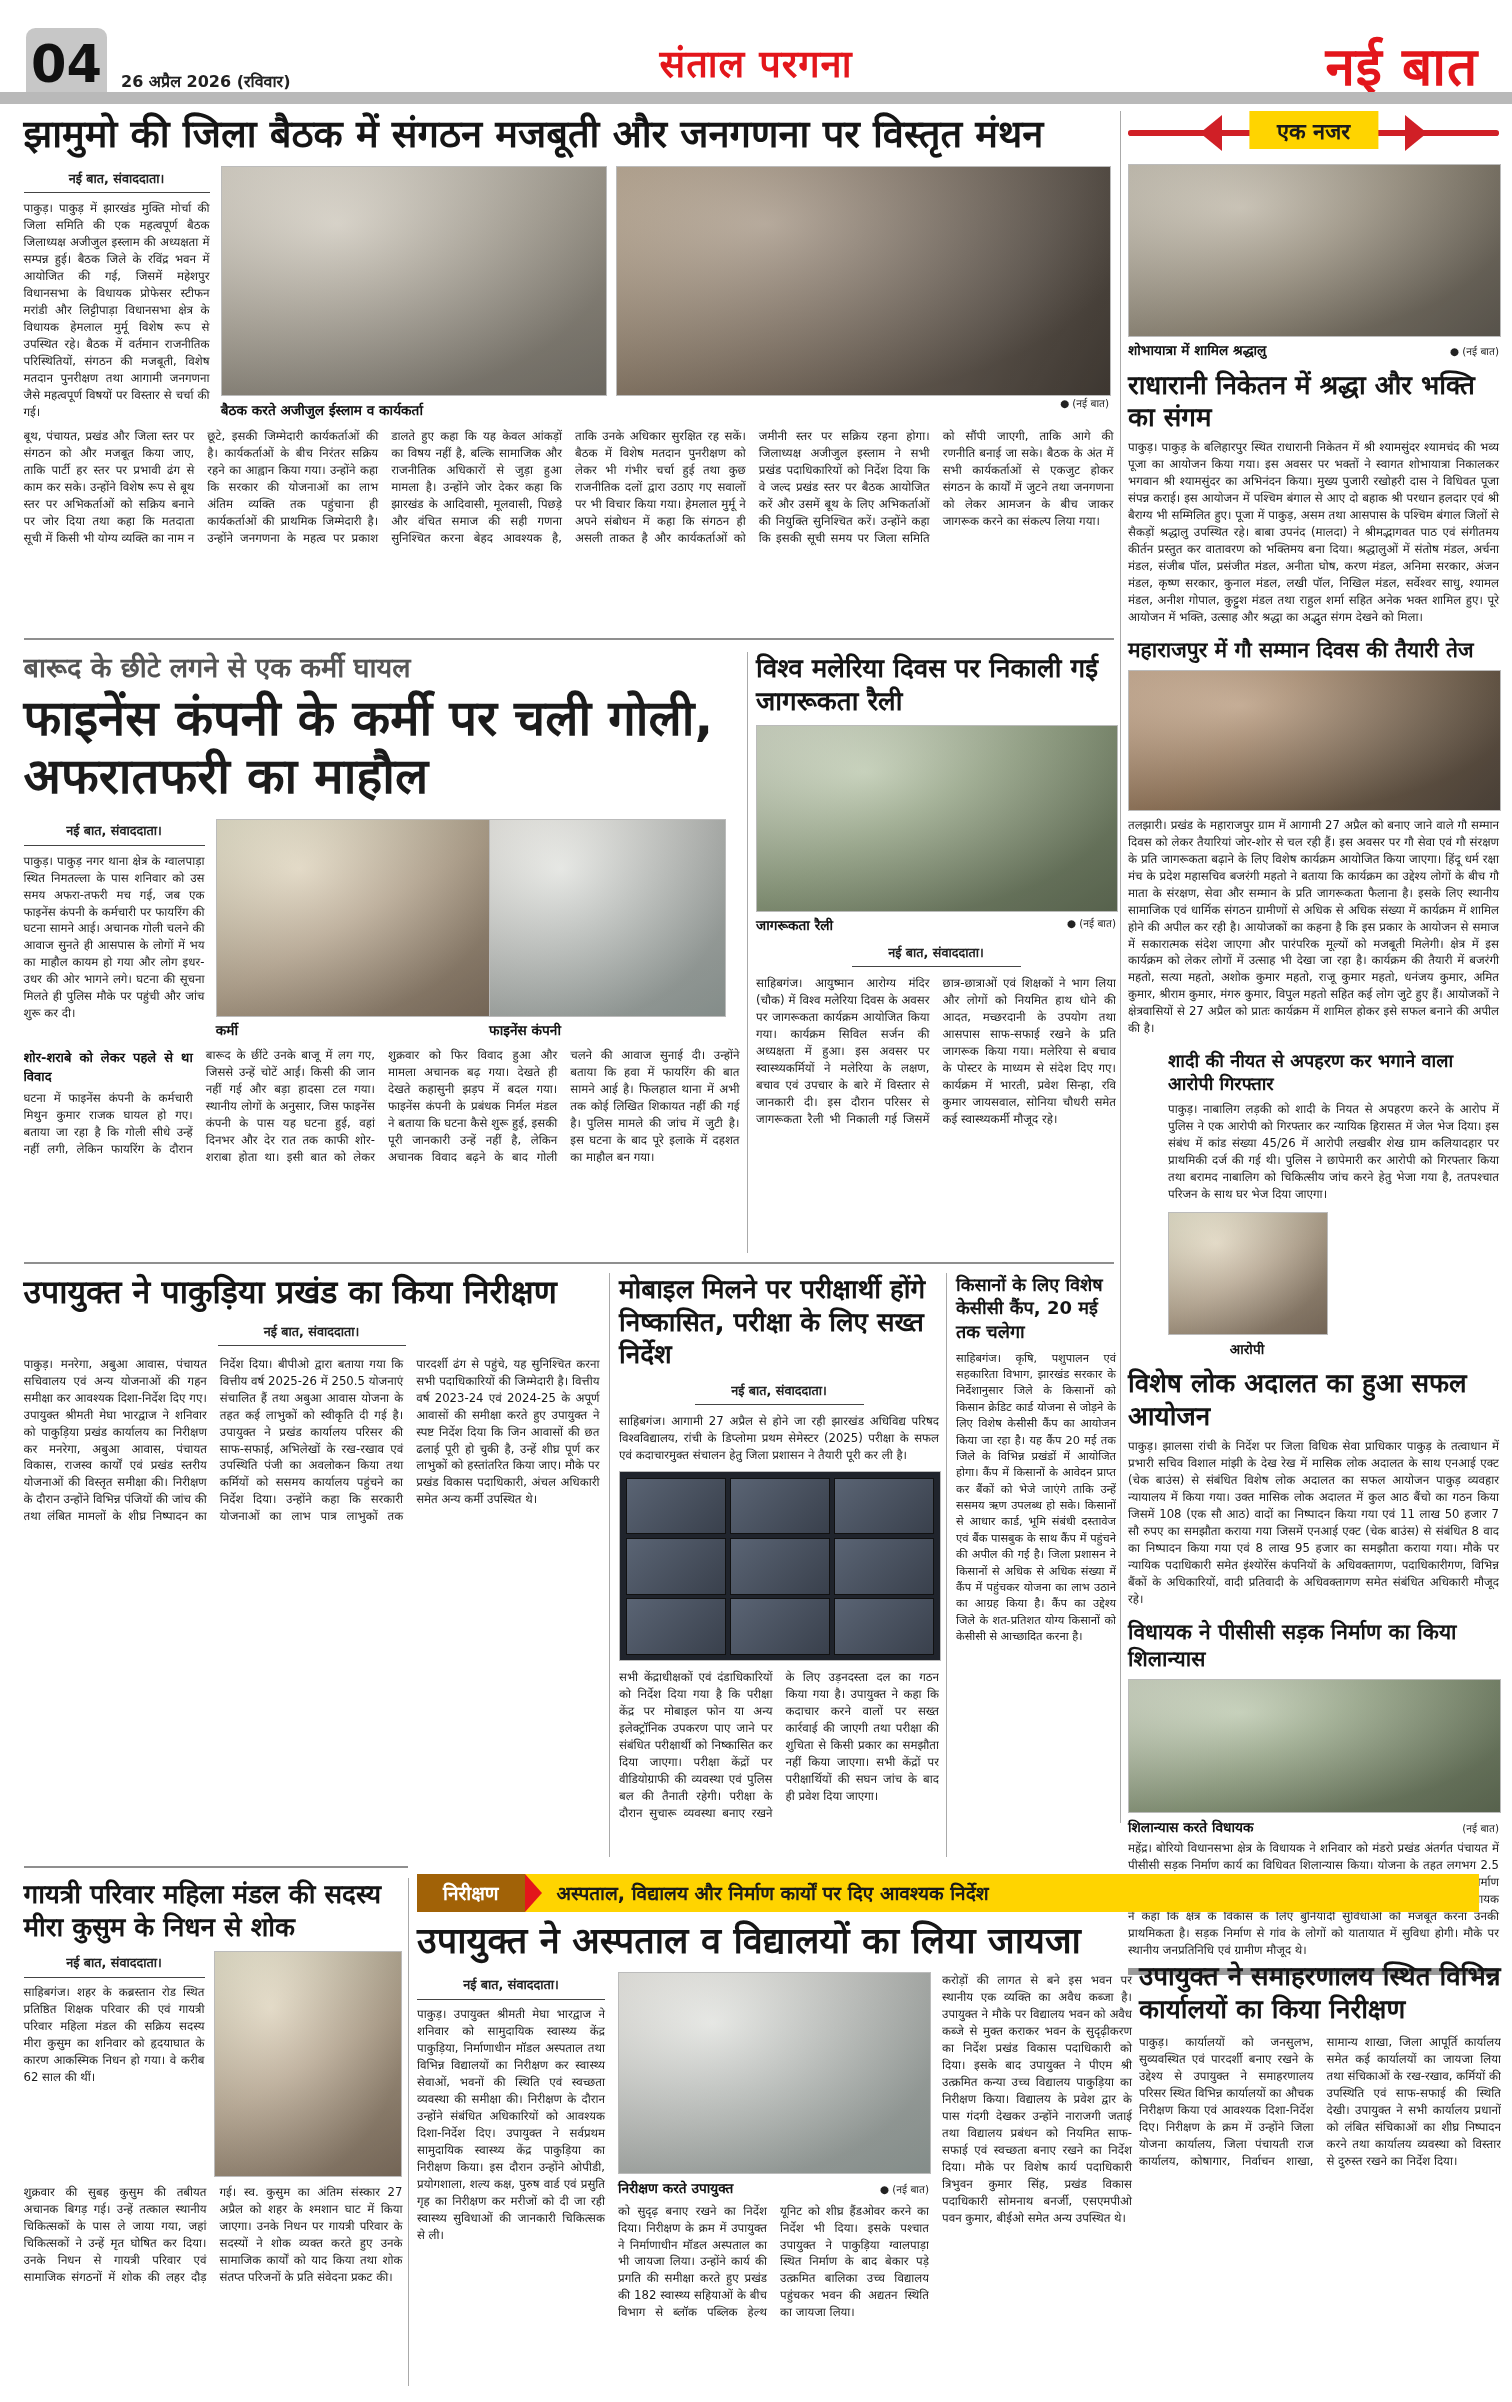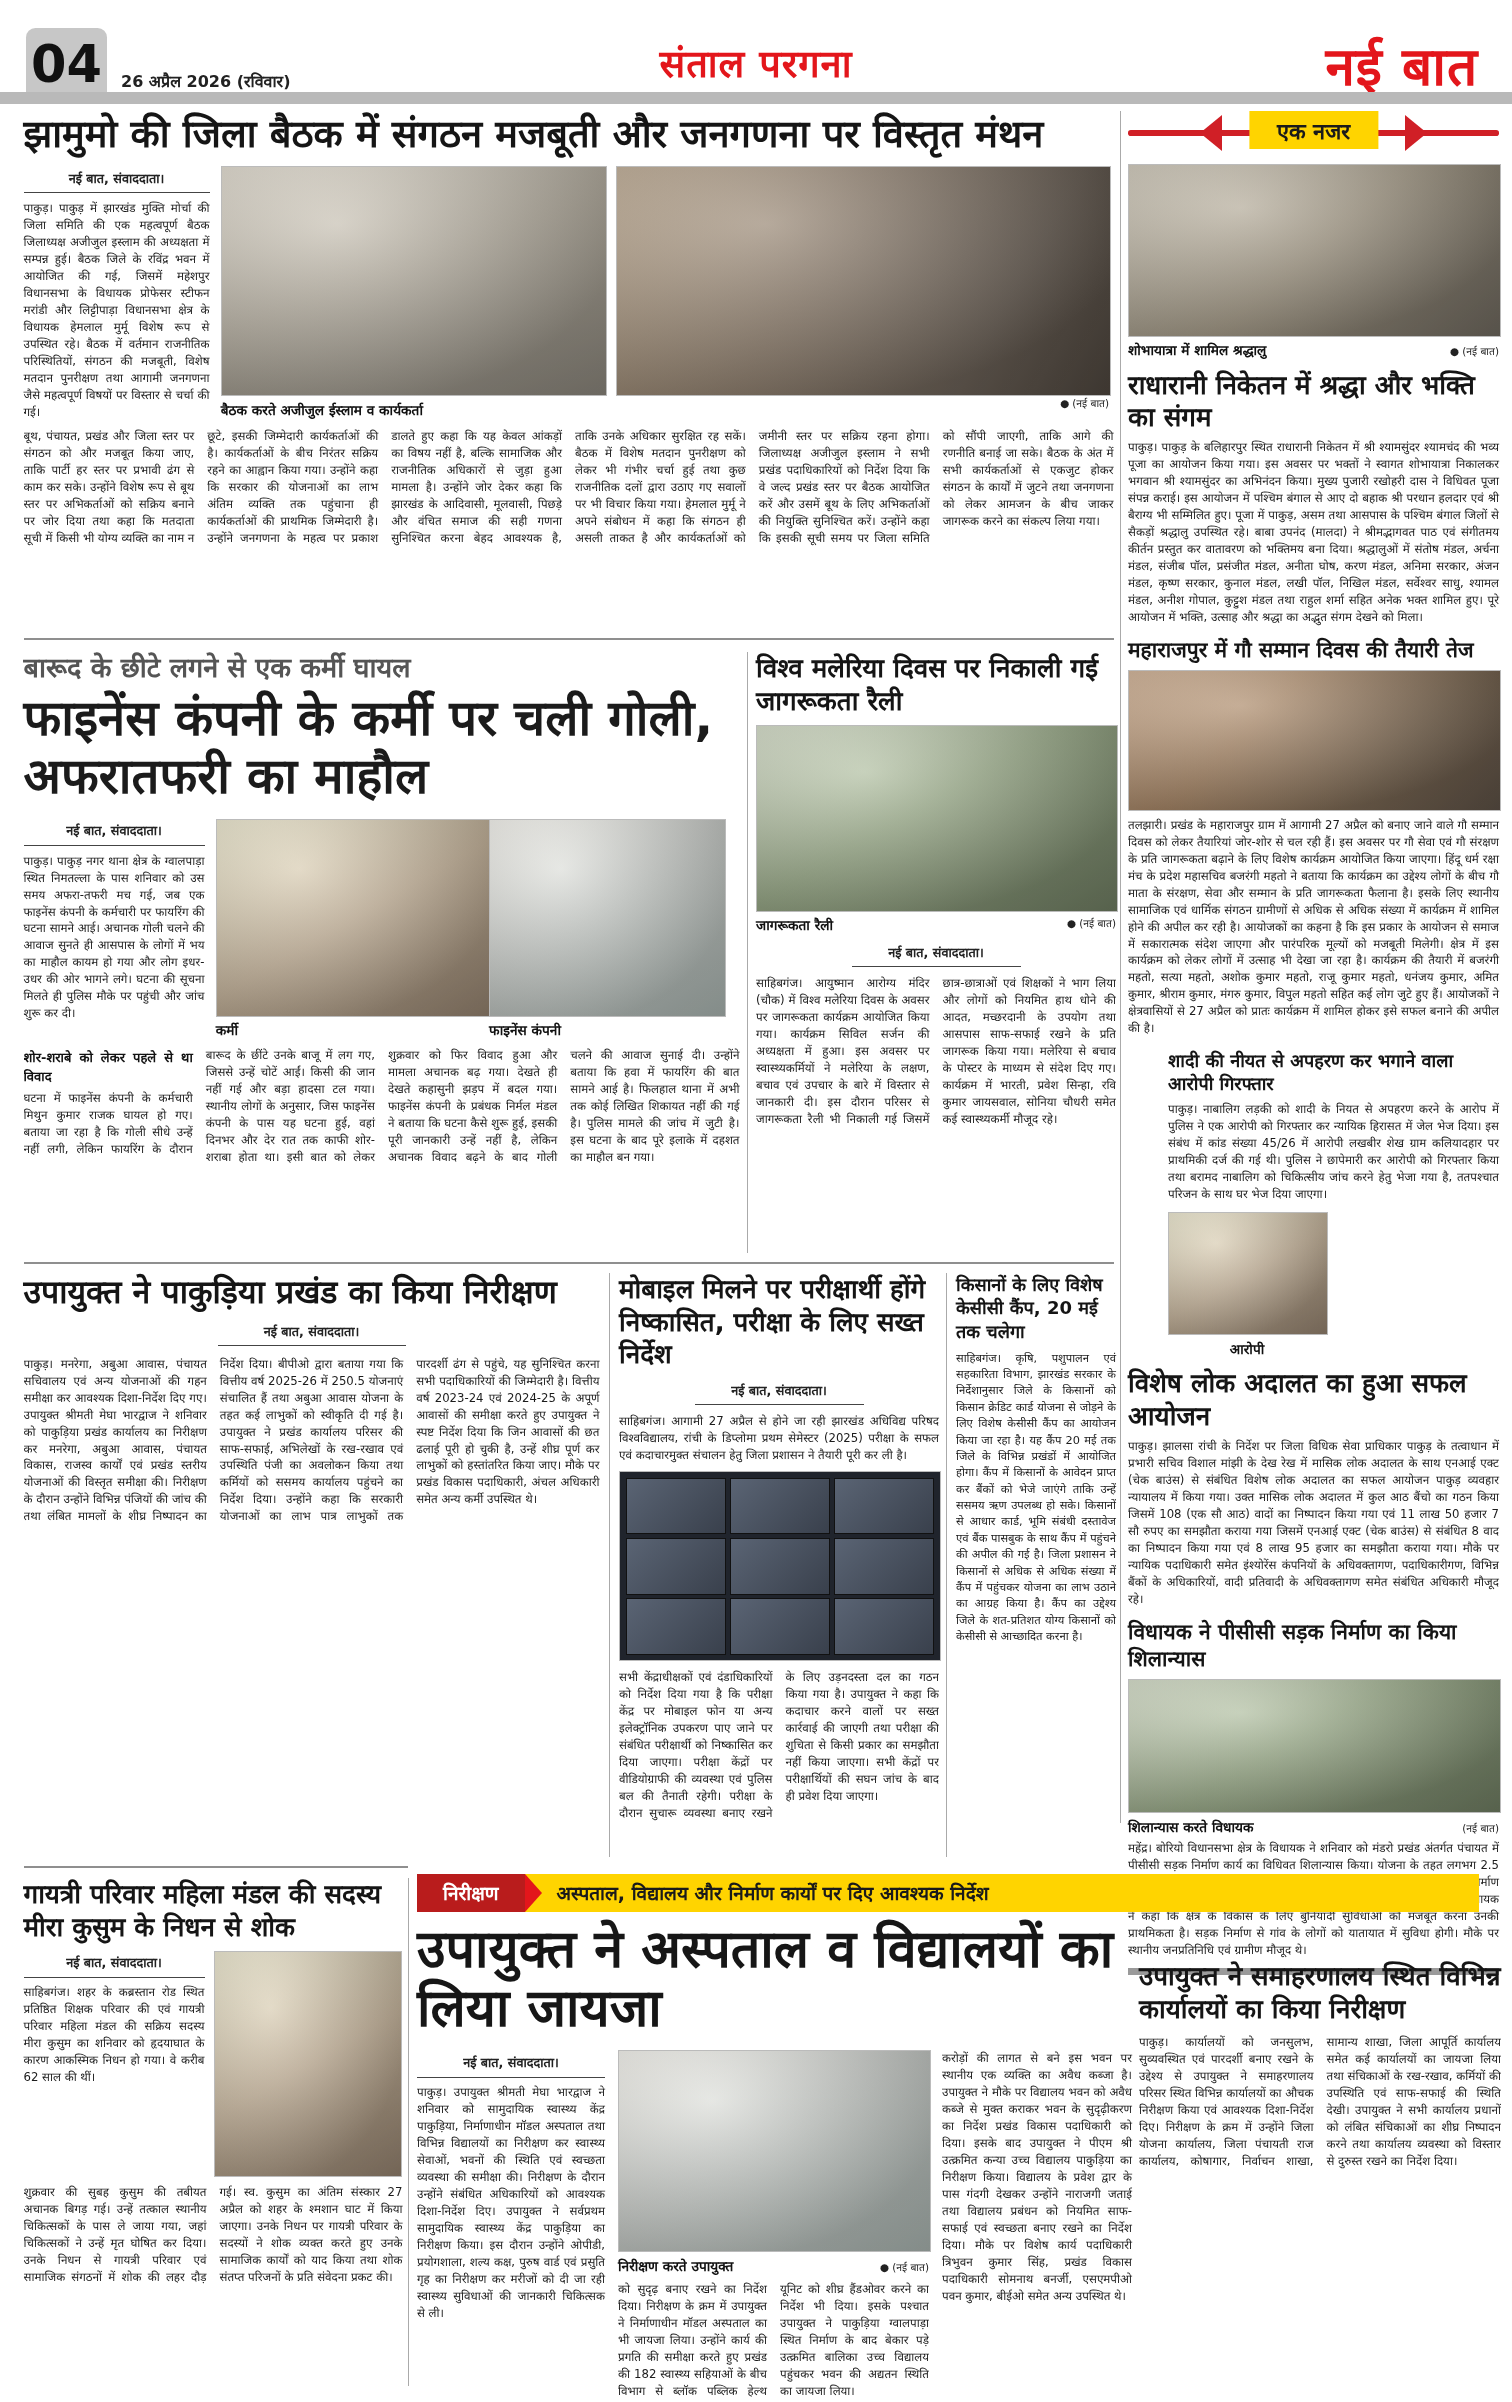--- a/index.html
+++ b/index.html
@@ -54,21 +54,21 @@
   .eknazar{position:relative;height:45px;}
   .eknazar .line{position:absolute;top:19px;left:0;right:0;height:5.6px;background:#d01f26;border-radius:2.8px;}
   .eknazar .tag{position:absolute;left:50%;top:0;transform:translateX(-50%);
       background:#ffd400;padding:4.7px 28px;font-size:21.7px;font-weight:bold;color:#1a1a1a;white-space:nowrap;}
   .tri{position:absolute;top:3.8px;width:0;height:0;border-top:18px solid transparent;
        border-bottom:18px solid transparent;}
   .tri-l{border-right:22.6px solid #d01f26;}
   .tri-r{border-left:22.6px solid #d01f26;}
   
   .nirbanner{display:flex;align-items:stretch;height:38px;}
-  .nirbanner .red{background:#b91c1c;color:#fff;font-weight:bold;font-size:19px;
+  .nirbanner .red{background:#a16207;color:#fff;font-weight:bold;font-size:19px;
       display:flex;align-items:center;padding:0 26px;position:relative;}
   .nirbanner .red:after{content:"";position:absolute;right:-17px;top:0;border-top:19px solid transparent;
       border-bottom:19px solid transparent;border-left:17px solid #e3161b;z-index:2;}
   .nirbanner .yellow{background:#ffd400;flex:1;display:flex;align-items:center;
       padding:0 9.4px 0 32px;font-weight:bold;font-size:19px;color:#1a1a1a;}
 </style>
 </head>
 <body>
 
 <div class="page">
@@ -263,21 +263,21 @@
     <div class="body-txt cols-2" style="margin-top:7.5px;height:198px;overflow:hidden;">शुक्रवार की सुबह कुसुम की तबीयत अचानक बिगड़ गई। उन्हें तत्काल स्थानीय चिकित्सकों के पास ले जाया गया, जहां चिकित्सकों ने उन्हें मृत घोषित कर दिया। उनके निधन से गायत्री परिवार एवं सामाजिक संगठनों में शोक की लहर दौड़ गई। स्व. कुसुम का अंतिम संस्कार 27 अप्रैल को शहर के श्मशान घाट में किया जाएगा। उनके निधन पर गायत्री परिवार के सदस्यों ने शोक व्यक्त करते हुए उनके सामाजिक कार्यों को याद किया तथा शोक संतप्त परिजनों के प्रति संवेदना प्रकट की।</div>
   </div>
 
   <div class="abs rule-v" style="left:408px;top:1878px;height:508px;"></div>
 
   <div class="abs" style="left:417px;top:1874px;width:1083px;">
     <div class="nirbanner" style="width:1062px;">
       <div class="red">निरीक्षण</div>
       <div class="yellow">अस्पताल, विद्यालय और निर्माण कार्यों पर दिए आवश्यक निर्देश</div>
     </div>
-    <div style="font-size:52px;font-weight:bold;line-height:1.15;color:#161616;margin-top:7.5px;width:716px;">उपायुक्त ने अस्पताल व विद्यालयों का लिया जायजा</div>
+    <div style="font-size:36px;font-weight:bold;line-height:1.15;color:#161616;margin-top:7.5px;width:716px;">उपायुक्त ने अस्पताल व विद्यालयों का लिया जायजा</div>
 
     <div style="display:flex;gap:13px;margin-top:11.3px;width:716px;">
       <div style="width:188px;flex:0 0 auto;">
         <div class="byline">नई बात, संवाददाता।</div>
         <div class="body-txt">पाकुड़। उपायुक्त श्रीमती मेघा भारद्वाज ने शनिवार को सामुदायिक स्वास्थ्य केंद्र पाकुड़िया, निर्माणाधीन मॉडल अस्पताल तथा विभिन्न विद्यालयों का निरीक्षण कर स्वास्थ्य सेवाओं, भवनों की स्थिति एवं स्वच्छता व्यवस्था की समीक्षा की। निरीक्षण के दौरान उन्होंने संबंधित अधिकारियों को आवश्यक दिशा-निर्देश दिए। उपायुक्त ने सर्वप्रथम सामुदायिक स्वास्थ्य केंद्र पाकुड़िया का निरीक्षण किया। इस दौरान उन्होंने ओपीडी, प्रयोगशाला, शल्य कक्ष, पुरुष वार्ड एवं प्रसुति गृह का निरीक्षण कर मरीजों को दी जा रही स्वास्थ्य सुविधाओं की जानकारी चिकित्सक से ली।</div>
       </div>
       <div style="width:311px;flex:0 0 auto;">
         <div class="photo ph-room" style="width:311px;height:200px;">
             <div class="sheen"></div>
           </div>

